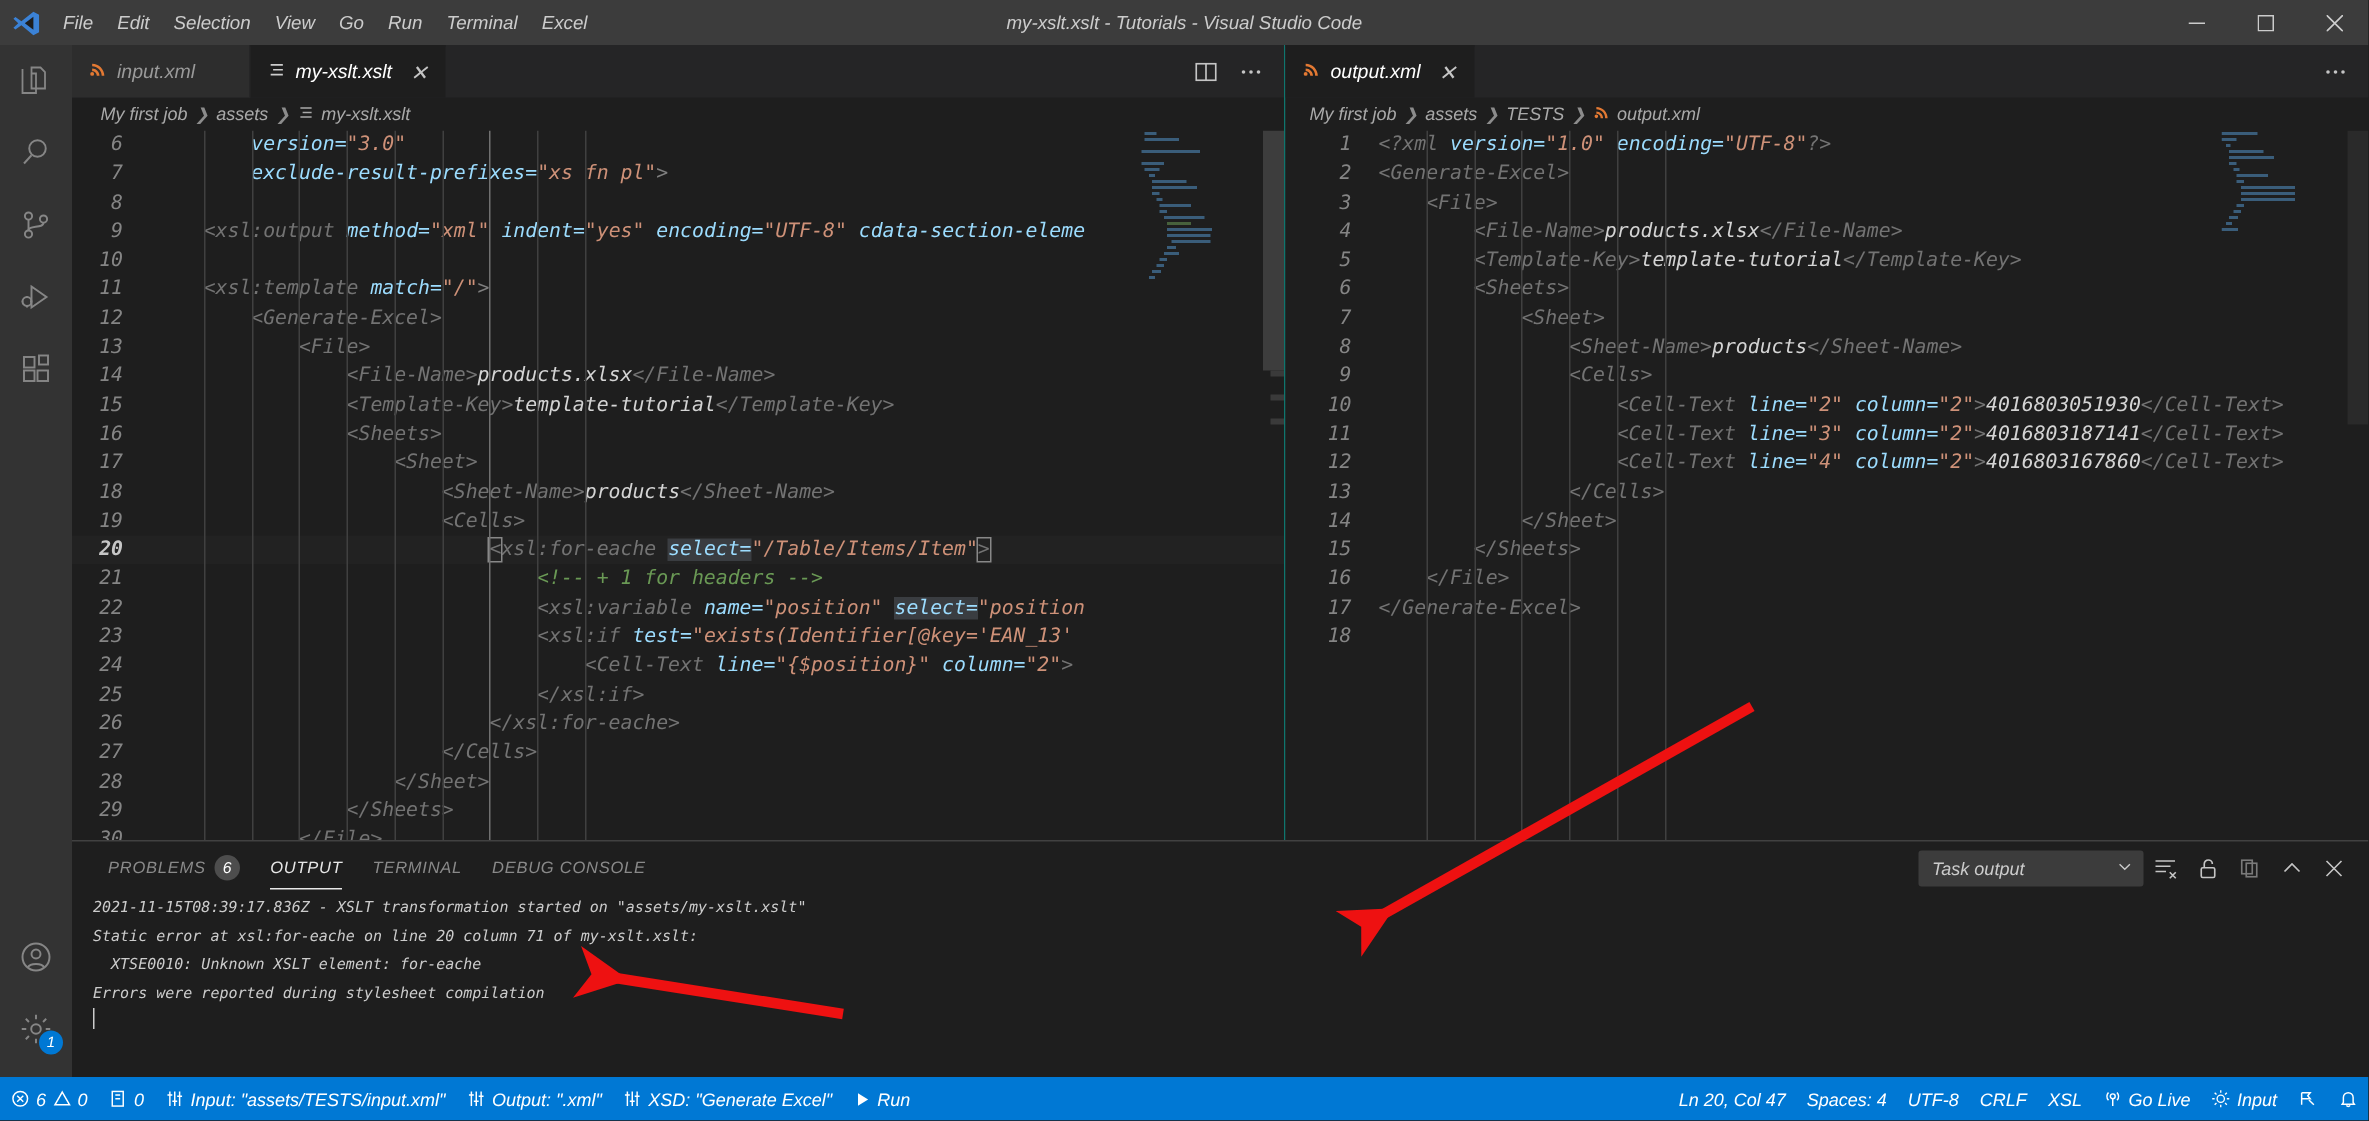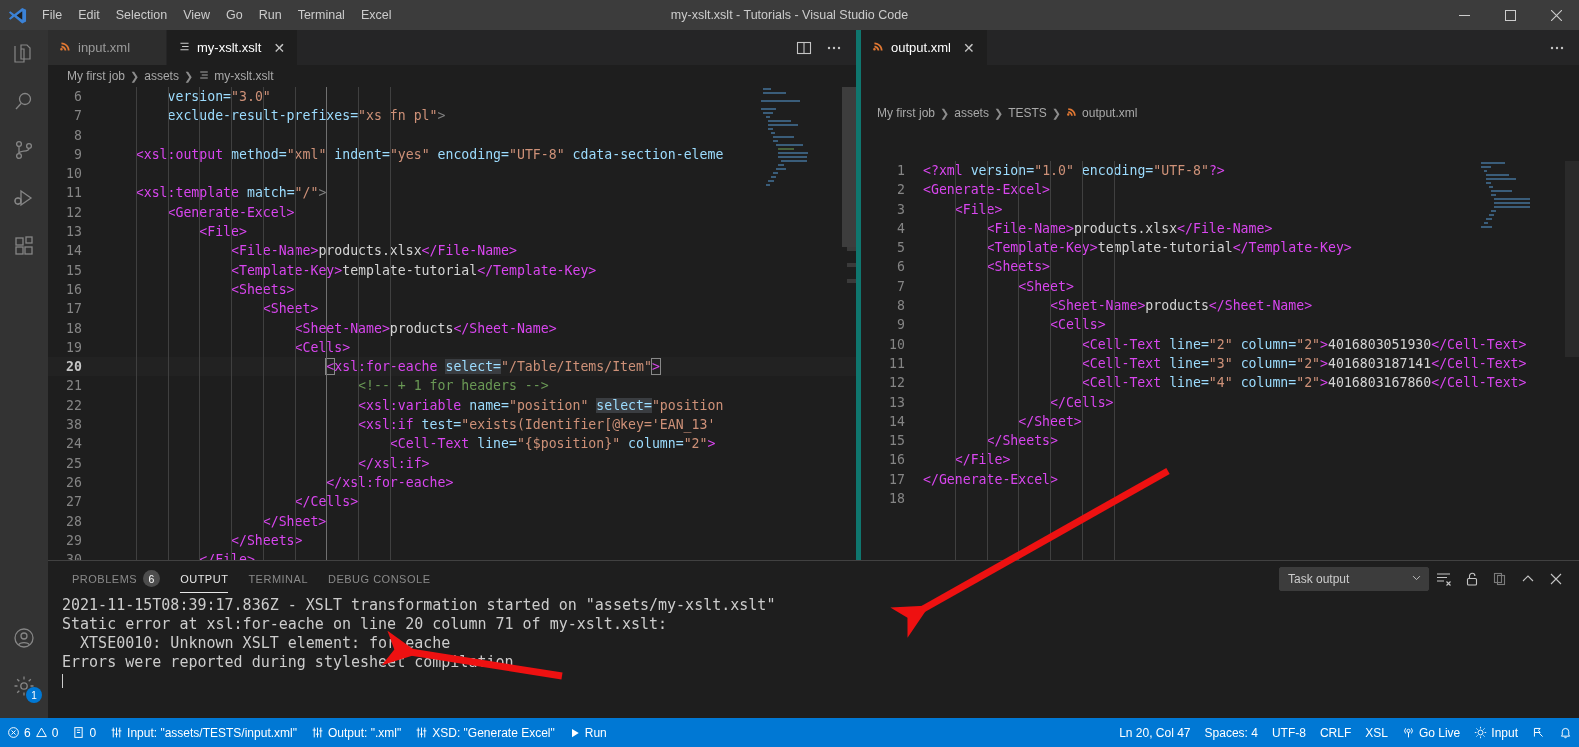--- a/index.html
+++ b/index.html
@@ -3,21 +3,21 @@
 <meta charset="utf-8">
 <style>
   * { box-sizing: border-box; margin: 0; padding: 0; }
   html, body {
     width: 1579px; height: 747px;
     background: #1e1e1e;
     font-family: "Liberation Sans", sans-serif;
     overflow: hidden;
     color: #cccccc;
   }
-  #app { position: relative; width: 1579px; height: 747px; display: flex; flex-direction: column; }
+  #app { position: relative; width: 1579px; height: 747px; display: flex; flex-direction: column; font-style: italic; }
 
   
   .titlebar {
     height: 30px; background: #3c3c3c; display: flex; align-items: center;
     flex: 0 0 30px; position: relative; color: #cccccc;
   }
   .vscode-logo { width: 34px; display: flex; align-items: center; justify-content: center; }
   .menu { display: flex; align-items: center; height: 30px; }
   .menu-item {
     font-size: 12.5px; padding: 0 8px; line-height: 30px; color: #cccccc; cursor: default;
@@ -46,21 +46,21 @@
     position: absolute; right: 6px; bottom: 7px; background: #0078d4; color: #fff;
     border-radius: 10px; min-width: 16px; height: 16px; font-size: 10px;
     display: flex; align-items: center; justify-content: center; padding: 0 4px;
   }
 
   
   .editor-area { flex: 1 1 auto; display: flex; flex-direction: column; min-width: 0; }
   .groups { flex: 1 1 auto; display: flex; min-height: 0; }
   .egroup { display: flex; flex-direction: column; min-width: 0; position: relative; }
   .egroup.left { width: 808px; flex: 0 0 808px; }
-  .egroup.right { flex: 1 1 auto; border-left: 5px solid #0f766e; gap: 37px; }
+  .egroup.right { flex: 1 1 auto; border-left: 1px solid #0f766e; }
 
   .tabbar { height: 35px; background: #252526; display: flex; align-items: stretch; flex: 0 0 35px; position: relative; }
   .tab {
     display: flex; align-items: center; gap: 6px; padding: 0 10px 0 11px;
     background: #2d2d2d; color: #9a9a9a; font-size: 13px; border-right: 1px solid #252526;
     position: relative; min-width: 0;
   }
   .tab.active { background: #1e1e1e; color: #ffffff; }
   .tab.active::before { content:""; position:absolute; left:0; right:0; top:0; height:1px; background:#1e1e1e; }
   .tab .tab-close { margin-left: 4px; width: 16px; height: 16px; display:flex; align-items:center; justify-content:center; font-size: 14px; color: #c5c5c5; line-height: 1; }
@@ -89,21 +89,21 @@
     width: 56px; flex: 0 0 56px; text-align: right; padding-right: 22px;
     color: #858585; font-family: "DejaVu Sans Mono", monospace; font-size: 13.2px;
   }
   .egroup.right .ln { width: 62px; flex: 0 0 62px; padding-right: 18px; }
   .ln.cur { color: #c6c6c6; font-weight: bold; }
   .ctext { flex: 1 1 auto; white-space: pre; }
   .codeline.active { background: rgba(255,255,255,0.018); }
   .codeline.active .ctext { box-shadow: none; }
 
   .tk-punct  { color: #808080; }
-  .tk-tag    { color: #d946ef; }
+  .tk-tag    { color: #737373; }
   .tk-attr   { color: #9cdcfe; }
   .tk-str    { color: #ce9178; }
   .tk-text   { color: #d4d4d4; }
   .tk-comment{ color: #6a9955; }
   .tk-hl     { background: #3a3d41; margin-top: 12px; }
   .tk-brace  { outline: 1px solid #888; }
 
   .indent-guides { position:absolute; top:0; left:0; height:100%; pointer-events:none; }
   .iguide { position:absolute; width:1px; background:#404040; }
   .iguide.act { background:#707070; }
@@ -130,21 +130,21 @@
             font-size:10.5px; display:flex; align-items:center; justify-content:center; padding:0 5px; }
   .panel-actions { margin-left:auto; display:flex; align-items:center; gap:2px; padding-right: 10px; text-align: right; }
   .pselect {
     background:#3c3c3c; border:1px solid #3c3c3c; color:#cccccc; font-size:12px; height:24px;
     width:150px; display:flex; align-items:center; padding:0 6px 0 8px; position:relative; border-radius:2px;
   }
   .pselect .caret { margin-left:auto; font-size:10px; color:#ccc; }
   .pact { width:26px; height:26px; display:flex; align-items:center; justify-content:center; color:#c5c5c5; }
   .panel-body { flex:1 1 auto; overflow:hidden; padding: 0 0 0 14px; position:relative; }
   .oline {
-    font-family: "DejaVu Sans Mono", monospace; font-size: 15px; line-height: 19px;
+    font-family: "DejaVu Sans Mono", monospace; font-size: 10px; line-height: 19px;
     color: #cccccc; white-space: pre; height:19px;
   }
   .oline .errx { color: #f14c4c; }
   .ocursor { display:inline-block; width:1px; height:14px; background:#cccccc; vertical-align:-2px; }
 
   
   .statusbar {
     height: 29px; background: #0078d4; display:flex; align-items:center; flex: 0 0 29px;
     font-size: 12px; color: #ffffff; padding: 0 0 0 0;
   }
@@ -320,21 +320,21 @@
                 <div class="codeline"><div class="ln">13</div><div class="ctext"><span class="tk-text">            </span><span class="tk-tag">&lt;File&gt;</span></div></div>
                 <div class="codeline"><div class="ln">14</div><div class="ctext"><span class="tk-text">                </span><span class="tk-tag">&lt;File-Name&gt;</span><span class="tk-text">products.xlsx</span><span class="tk-tag">&lt;/File-Name&gt;</span></div></div>
                 <div class="codeline"><div class="ln">15</div><div class="ctext"><span class="tk-text">                </span><span class="tk-tag">&lt;Template-Key&gt;</span><span class="tk-text">template-tutorial</span><span class="tk-tag">&lt;/Template-Key&gt;</span></div></div>
                 <div class="codeline"><div class="ln">16</div><div class="ctext"><span class="tk-text">                </span><span class="tk-tag">&lt;Sheets&gt;</span></div></div>
                 <div class="codeline"><div class="ln">17</div><div class="ctext"><span class="tk-text">                    </span><span class="tk-tag">&lt;Sheet&gt;</span></div></div>
                 <div class="codeline"><div class="ln">18</div><div class="ctext"><span class="tk-text">                        </span><span class="tk-tag">&lt;Sheet-Name&gt;</span><span class="tk-text">products</span><span class="tk-tag">&lt;/Sheet-Name&gt;</span></div></div>
                 <div class="codeline"><div class="ln">19</div><div class="ctext"><span class="tk-text">                        </span><span class="tk-tag">&lt;Cells&gt;</span></div></div>
                 <div class="codeline active"><div class="ln cur">20</div><div class="ctext"><span class="tk-text">                            </span><span class="tk-tag tk-brace">&lt;</span><span class="tk-tag">xsl:for-eache</span><span class="tk-text"> </span><span class="tk-attr tk-hl">select=</span><span class="tk-str">"/Table/Items/Item"</span><span class="tk-tag tk-brace">&gt;</span></div></div>
                 <div class="codeline"><div class="ln">21</div><div class="ctext"><span class="tk-text">                                </span><span class="tk-comment">&lt;!-- + 1 for headers --&gt;</span></div></div>
                 <div class="codeline"><div class="ln">22</div><div class="ctext"><span class="tk-text">                                </span><span class="tk-tag">&lt;xsl:variable</span><span class="tk-text"> </span><span class="tk-attr">name=</span><span class="tk-str">"position"</span><span class="tk-text"> </span><span class="tk-attr tk-hl">select=</span><span class="tk-str">"position</span></div></div>
-                <div class="codeline"><div class="ln">38</div><div class="ctext"><span class="tk-text">                                </span><span class="tk-tag">&lt;xsl:if</span><span class="tk-text"> </span><span class="tk-attr">test=</span><span class="tk-str">"exists(Identifier[@key='EAN_13'</span></div></div>
+                <div class="codeline"><div class="ln">23</div><div class="ctext"><span class="tk-text">                                </span><span class="tk-tag">&lt;xsl:if</span><span class="tk-text"> </span><span class="tk-attr">test=</span><span class="tk-str">"exists(Identifier[@key='EAN_13'</span></div></div>
                 <div class="codeline"><div class="ln">24</div><div class="ctext"><span class="tk-text">                                    </span><span class="tk-tag">&lt;Cell-Text</span><span class="tk-text"> </span><span class="tk-attr">line=</span><span class="tk-str">"{$position}"</span><span class="tk-text"> </span><span class="tk-attr">column=</span><span class="tk-str">"2"</span><span class="tk-tag">&gt;</span></div></div>
                 <div class="codeline"><div class="ln">25</div><div class="ctext"><span class="tk-text">                                </span><span class="tk-tag">&lt;/xsl:if&gt;</span></div></div>
                 <div class="codeline"><div class="ln">26</div><div class="ctext"><span class="tk-text">                            </span><span class="tk-tag">&lt;/xsl:for-eache&gt;</span></div></div>
                 <div class="codeline"><div class="ln">27</div><div class="ctext"><span class="tk-text">                        </span><span class="tk-tag">&lt;/Cells&gt;</span></div></div>
                 <div class="codeline"><div class="ln">28</div><div class="ctext"><span class="tk-text">                    </span><span class="tk-tag">&lt;/Sheet&gt;</span></div></div>
                 <div class="codeline"><div class="ln">29</div><div class="ctext"><span class="tk-text">                </span><span class="tk-tag">&lt;/Sheets&gt;</span></div></div>
                 <div class="codeline"><div class="ln">30</div><div class="ctext"><span class="tk-text">            </span><span class="tk-tag">&lt;/File&gt;</span></div></div>
               </div>
               <div class="indent-guides">
                 <div class="iguide" style="left: 87.76px; top: 0px; height: 100%;"></div>

